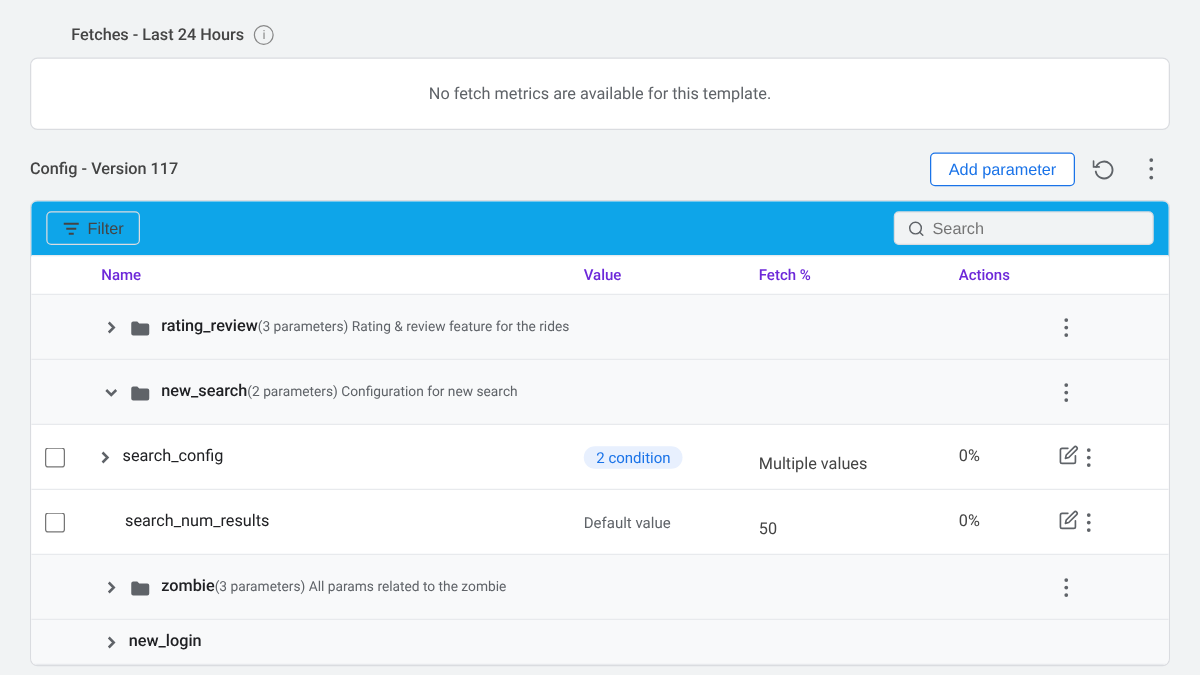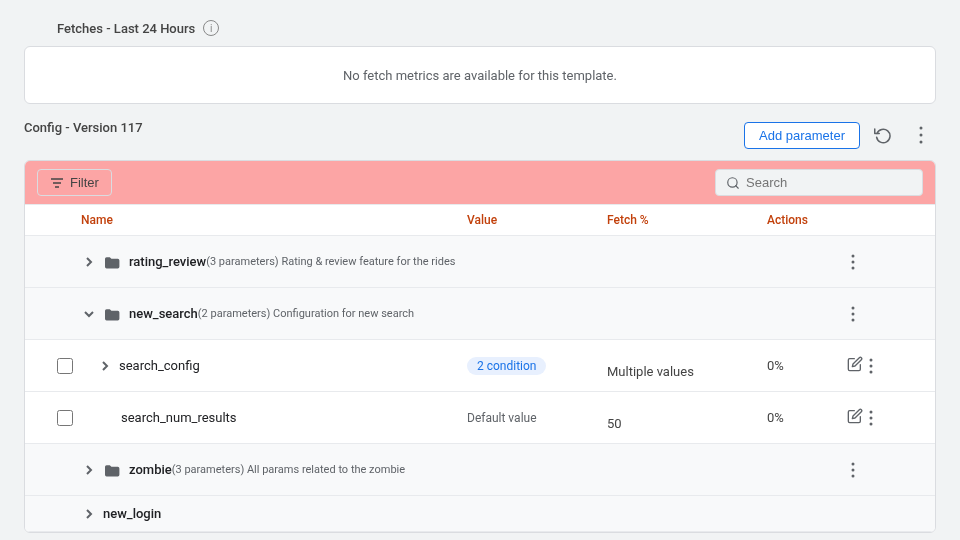--- a/index.html
+++ b/index.html
@@ -54,20 +54,21 @@
       margin-bottom: 16px;
     }
     .fetches-empty-text {
       color: #5f6368;
       font-size: 13px;
     }
 
     
     .config-header {
       display: flex;
+      align-items: center;
       justify-content: space-between;
       margin-bottom: 10px;
     }
     .config-title {
       font-size: 13px;
       font-weight: 500;
       color: #444;
     }
     .config-actions {
       display: flex;
@@ -107,21 +108,21 @@
       overflow: hidden;
     }
 
     
     .table-toolbar {
       display: flex;
       align-items: center;
       justify-content: space-between;
       padding: 8px 12px;
       border-bottom: 1px solid #e8eaed;
-      background: #fca5a5;
+      background: #0ea5e9;
       gap: 40px;
     }
     .filter-btn {
       display: flex;
       align-items: center;
       gap: 6px;
       background: none;
       border: 1px solid #dadce0;
       border-radius: 4px;
       padding: 5px 12px;
@@ -156,38 +157,38 @@
     
     .table-header {
       display: grid;
       grid-template-columns: 40px 1fr 140px 160px 80px 80px;
       padding: 6px 12px;
       border-bottom: 1px solid #e8eaed;
       background: #fff;
     }
     .th {
       font-size: 12px;
-      color: #c2410c;
+      color: #6d28d9;
       font-weight: 500;
       padding: 2px 4px;
     }
 
     
     .table-row {
       display: grid;
       grid-template-columns: 40px 1fr 140px 160px 80px 80px;
       align-items: center;
       padding: 0 12px;
       border-bottom: 1px solid #e8eaed;
       min-height: 52px;
       background: #fff;
     }
     .table-row.sub-row {
       background: #fff;
-      padding-left: 28px;
+      padding-left: 7px;
     }
     .table-row.group-row {
       background: #f8f9fa;
     }
 
     .row-cell {
       padding: 8px 4px;
       display: flex;
       align-items: center;
     }

